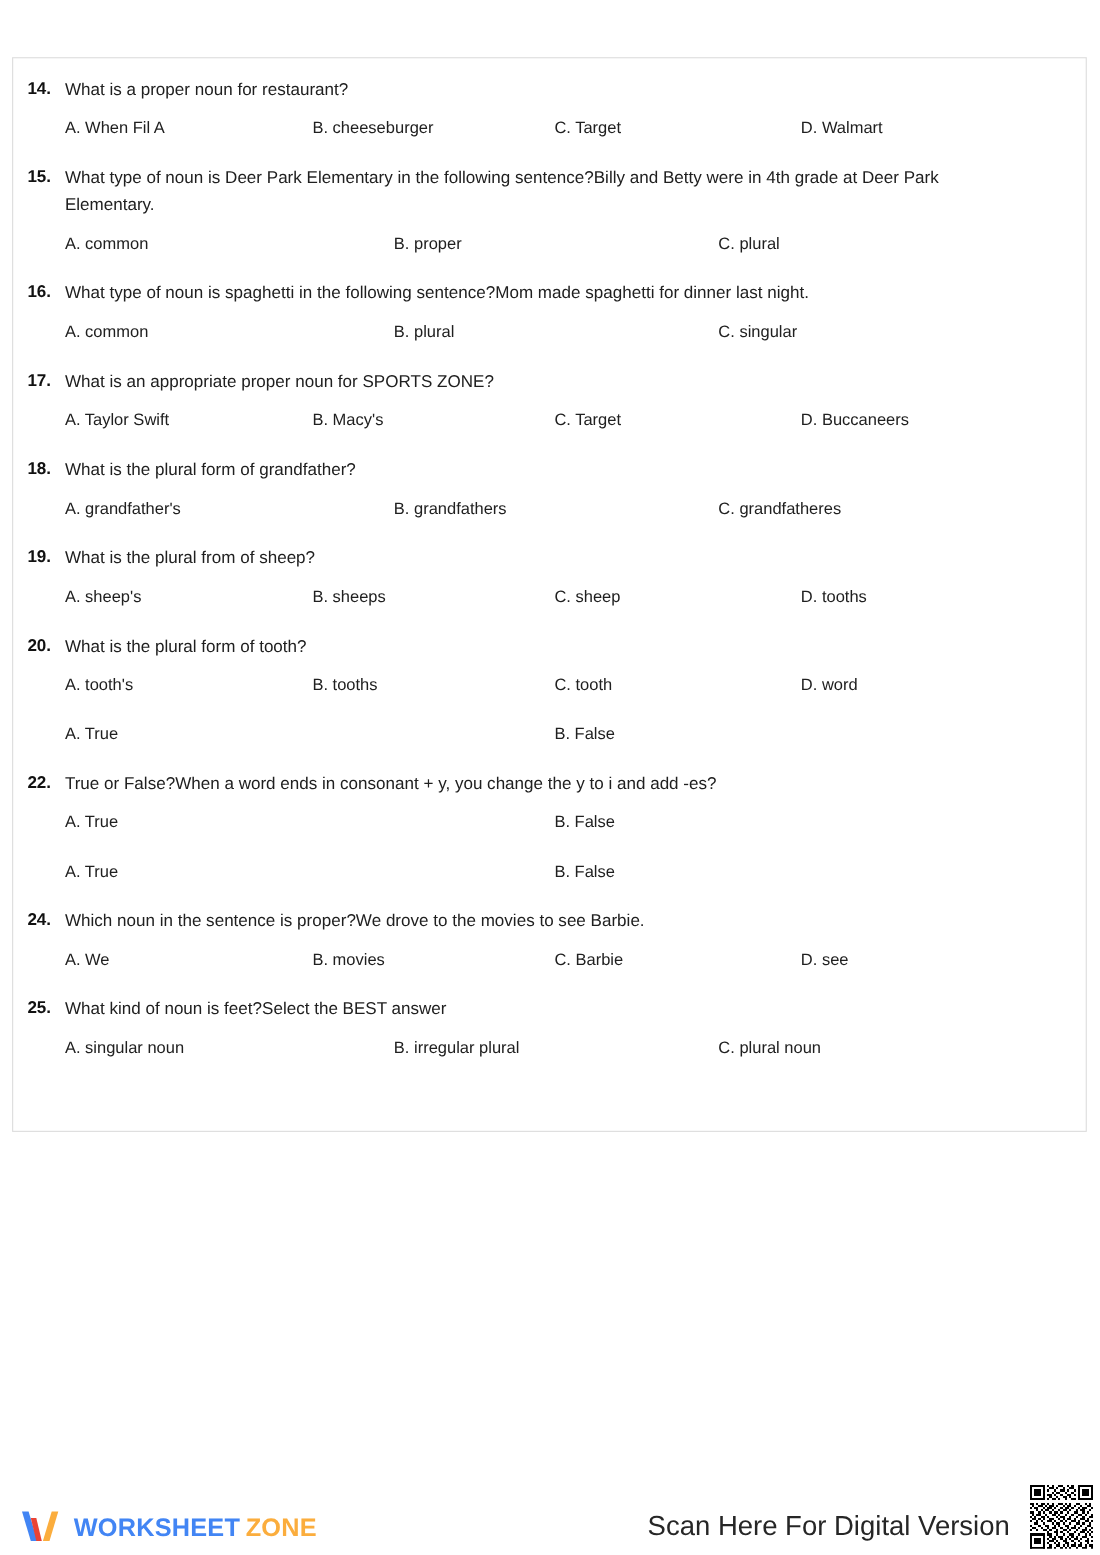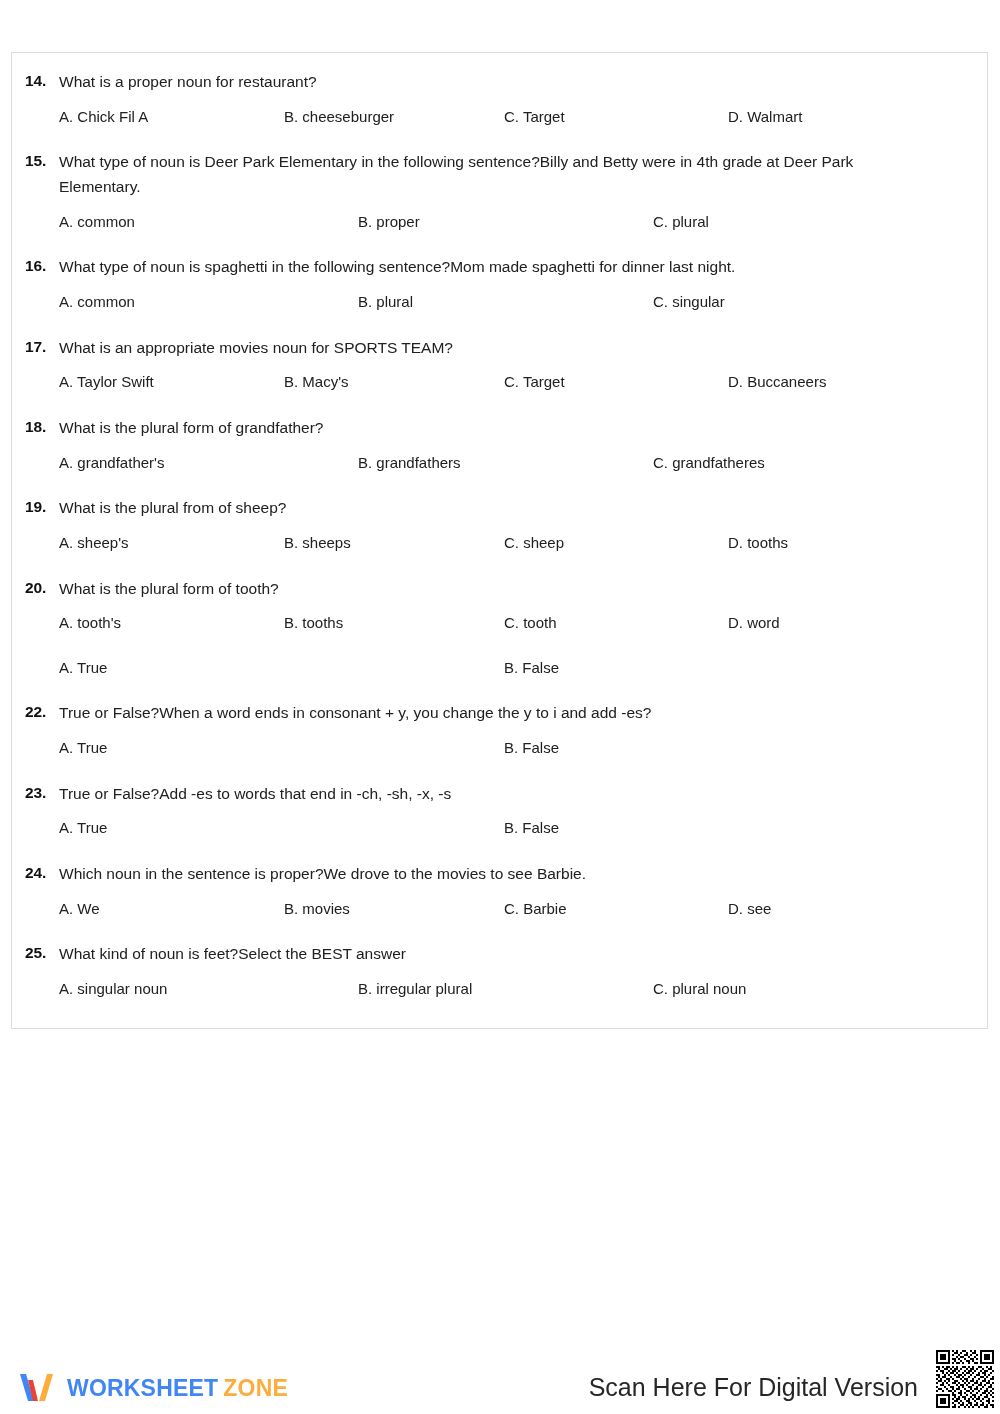--- a/index.html
+++ b/index.html
@@ -154,21 +154,21 @@
 <body>
 
 <div class="page-frame">
   <div class="questions" id="questions-container">
       <div class="question">
         <div class="q-head">
           <div class="q-num">14.</div>
           <div class="q-text">What is a proper noun for restaurant?</div>
         </div>
         <div class="options cols-4">
-          <div class="opt">A. Chick Fil A</div>
+          <div class="opt">A. When Fil A</div>
           <div class="opt">B. cheeseburger</div>
           <div class="opt">C. Target</div>
           <div class="opt">D. Walmart</div>
         </div>
       </div>
       <div class="question">
         <div class="q-head">
           <div class="q-num">15.</div>
           <div class="q-text">What type of noun is Deer Park Elementary in the following sentence?Billy and Betty were in 4th grade at Deer Park Elementary.</div>
         </div>
@@ -185,21 +185,21 @@
         </div>
         <div class="options cols-3">
           <div class="opt">A. common</div>
           <div class="opt">B. plural</div>
           <div class="opt">C. singular</div>
         </div>
       </div>
       <div class="question">
         <div class="q-head">
           <div class="q-num">17.</div>
-          <div class="q-text">What is an appropriate movies noun for SPORTS TEAM?</div>
+          <div class="q-text">What is an appropriate proper noun for SPORTS ZONE?</div>
         </div>
         <div class="options cols-4">
           <div class="opt">A. Taylor Swift</div>
           <div class="opt">B. Macy's</div>
           <div class="opt">C. Target</div>
           <div class="opt">D. Buccaneers</div>
         </div>
       </div>
       <div class="question">
         <div class="q-head">
@@ -246,24 +246,20 @@
         <div class="q-head">
           <div class="q-num">22.</div>
           <div class="q-text">True or False?When a word ends in consonant + y, you change the y to i and add -es?</div>
         </div>
         <div class="options cols-2">
           <div class="opt">A. True</div>
           <div class="opt">B. False</div>
         </div>
       </div>
       <div class="question">
-        <div class="q-head">
-          <div class="q-num">23.</div>
-          <div class="q-text">True or False?Add -es to words that end in -ch, -sh, -x, -s</div>
-        </div>
         <div class="options cols-2">
           <div class="opt">A. True</div>
           <div class="opt">B. False</div>
         </div>
       </div>
       <div class="question">
         <div class="q-head">
           <div class="q-num">24.</div>
           <div class="q-text">Which noun in the sentence is proper?We drove to the movies to see Barbie.</div>
         </div>

